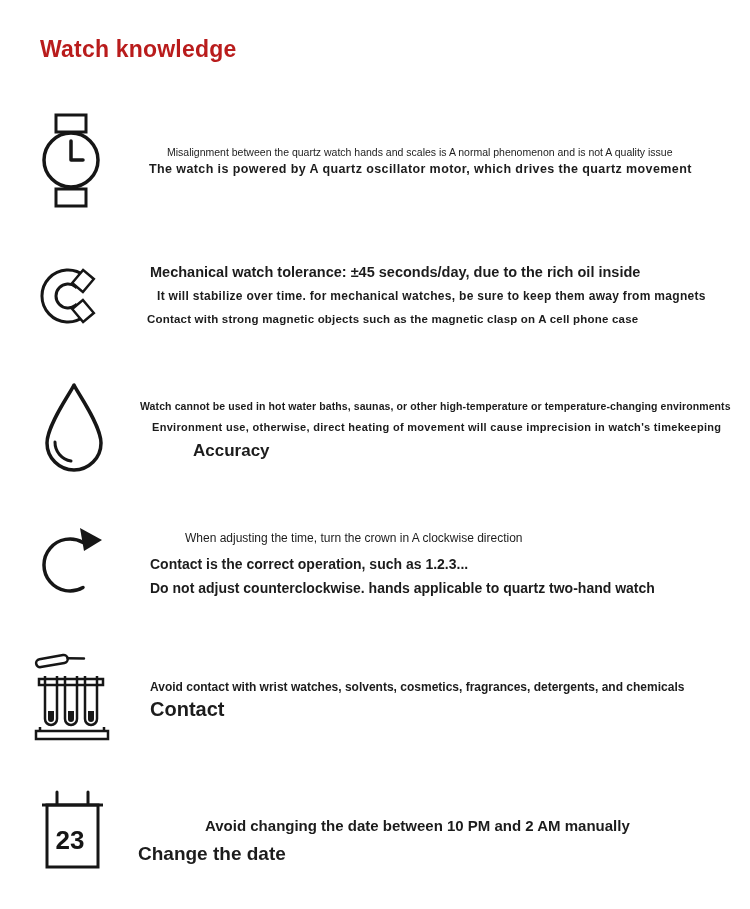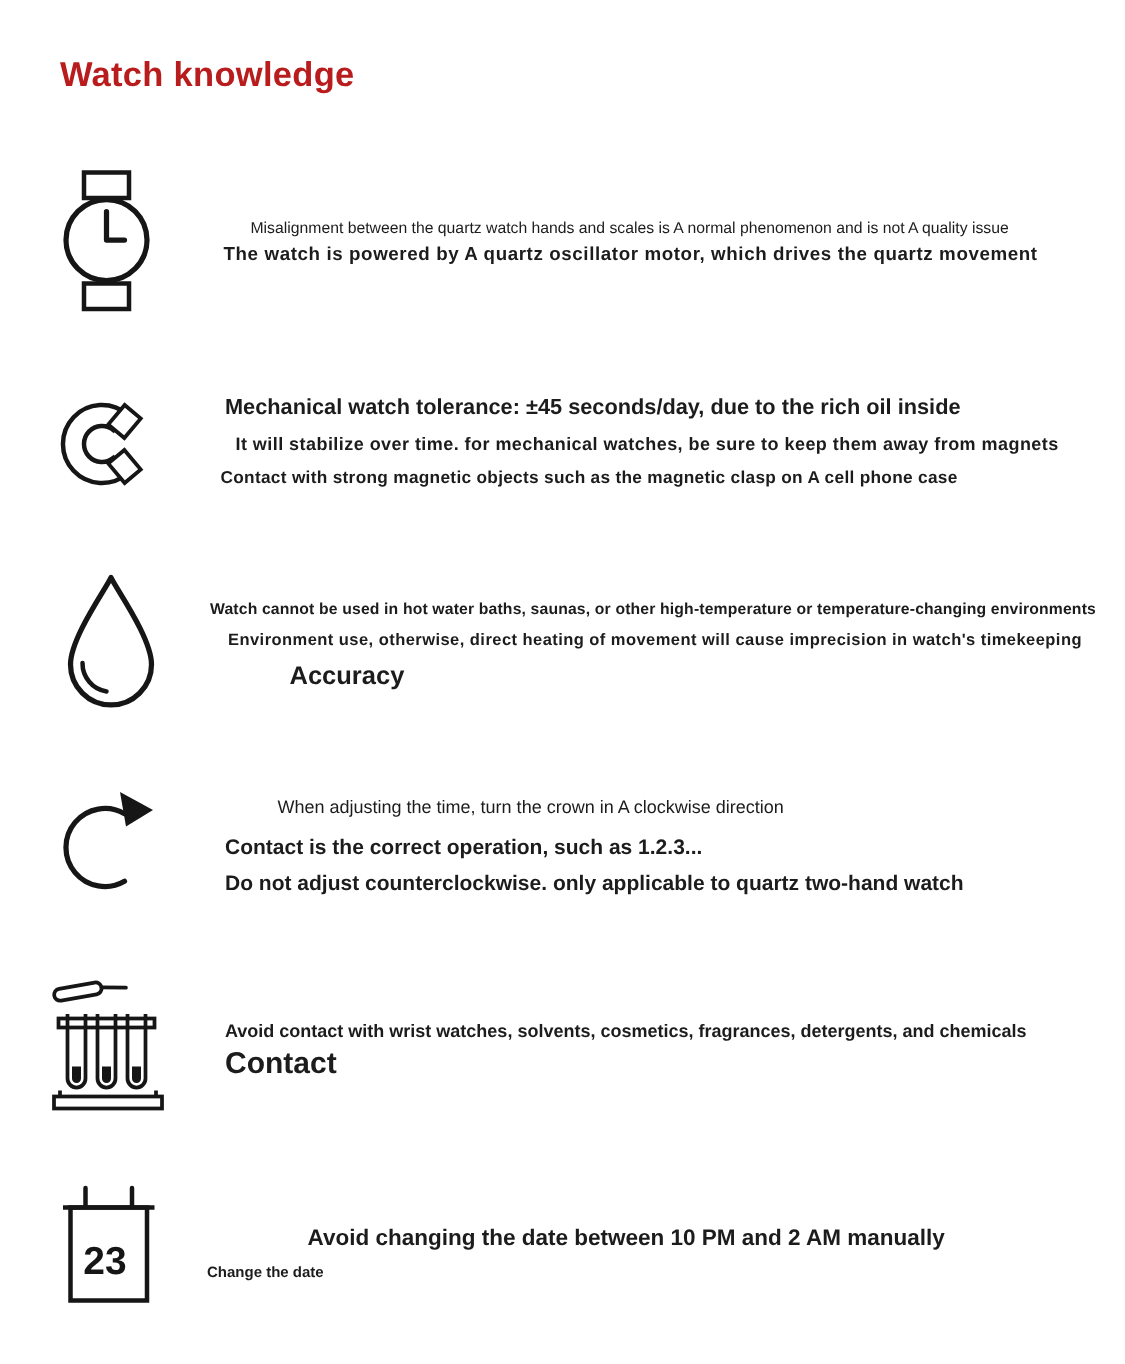--- a/index.html
+++ b/index.html
@@ -30,21 +30,21 @@
   .s2l3 { left:147px; top:313px; font-size:11.5px;font-weight:600; letter-spacing:.2px; }
   .s3l1 { left:140px; top:400px; font-size:10.5px;font-weight:700; letter-spacing:.1px; }
   .s3l2 { left:152px; top:421px; font-size:11px;  font-weight:600; letter-spacing:.3px; }
   .s3l3 { left:160px; top:441px; font-size:17px;  font-weight:700;margin-left:33px; }
   .s4l1 { left:185px; top:531px; font-size:12px;font-weight:400; }
   .s4l2 { left:150px; top:556px; font-size:14px;  font-weight:700; }
   .s4l3 { left:150px; top:580px; font-size:14px;  font-weight:700; }
   .s5l1 { left:150px; top:680px; font-size:12px;  font-weight:700; }
   .s5l2 { left:150px; top:698px; font-size:20px;  font-weight:700; }
   .s6l1 { left:205px; top:817px; font-size:15px;  font-weight:700; }
-  .s6l2 { left:138px; top:843px; font-size:10px;font-weight:700; }
+  .s6l2 { left:138px; top:843px; font-size:19px;font-weight:700; }
 
   svg text { font-family:"Liberation Sans","DejaVu Sans",sans-serif; }
 </style>
 </head>
 <body>
 
 <div class="page">
 
   <h1 class="title">Watch knowledge</h1>
 
@@ -88,21 +88,21 @@
 
   <section>
     <span class="icon ic-arrow">
       <svg viewBox="0 0 72 85" width="72" height="85" aria-hidden="true">
         <path d="M47,23.5 A26,26 0 1 0 47,68.5" fill="none" stroke="#161616" stroke-width="3.5" stroke-linecap="round"></path>
         <polygon points="44,9 66,21 48,32" fill="#161616"></polygon>
       </svg>
     </span>
     <p class="l s4l1">When adjusting the time, turn the crown in A clockwise direction</p>
     <p class="l s4l2">Contact is the correct operation, such as 1.2.3...</p>
-    <p class="l s4l3">Do not adjust counterclockwise. only applicable to quartz two-hand watch</p>
+    <p class="l s4l3">Do not adjust counterclockwise. hands applicable to quartz two-hand watch</p>
   </section>
 
   <section>
     <span class="icon ic-tubes">
       <svg viewBox="0 0 78 102" width="78" height="102" aria-hidden="true">
         <g transform="rotate(-10 24 18)">
           <rect x="2" y="13" width="32" height="8" rx="4" fill="none" stroke="#161616" stroke-width="2.5"></rect>
           <path d="M34,17 L50,20" fill="none" stroke="#161616" stroke-width="2.5" stroke-linecap="round"></path>
         </g>
         <rect x="5" y="36" width="64" height="6" fill="none" stroke="#161616" stroke-width="2.5"></rect>

